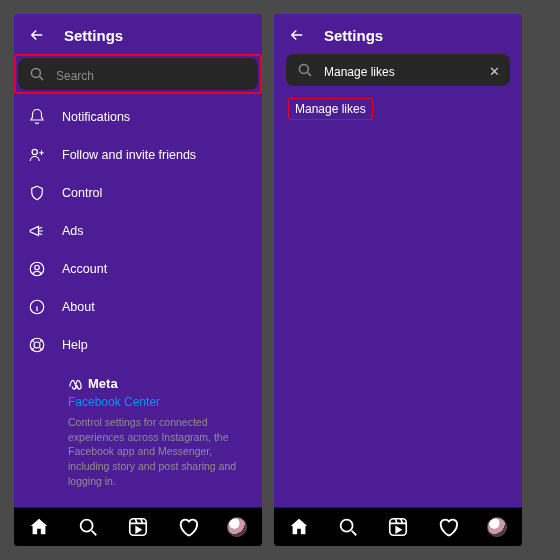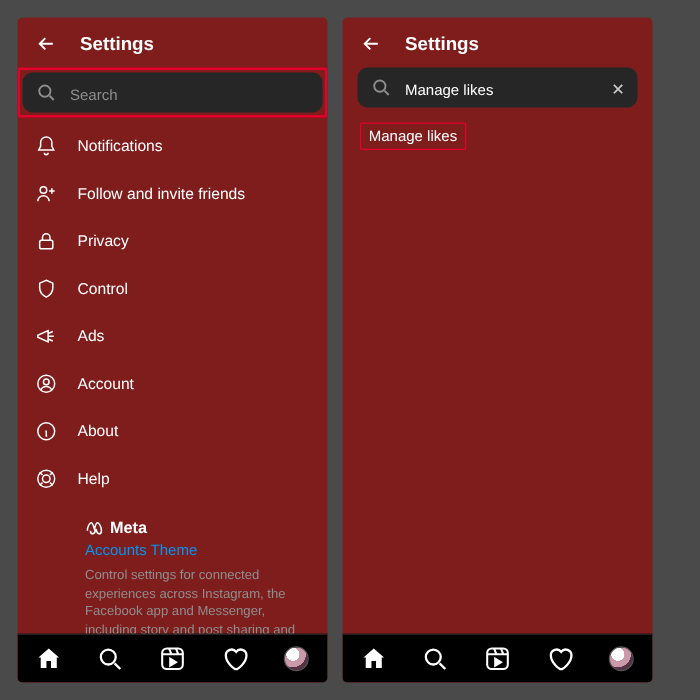--- a/index.html
+++ b/index.html
@@ -6,21 +6,21 @@
   body {
     background: #4a4a4a;
     font-family: -apple-system, Helvetica, Arial, sans-serif;
     display: flex;
     gap: 12px;
     padding: 14px;
     width: 560px;
     height: 560px;
   }
   .phone {
-    background: #7f1d1d;
+    background: #4c1d95;
     width: 248px;
     height: 532px;
     border-radius: 4px;
     display: flex;
     flex-direction: column;
     overflow: hidden;
     position: relative;
     color: #fff;
   }
   .header {
@@ -129,29 +129,20 @@
     </div>
     <div class="row">
       <span class="icon">
           <svg viewBox="0 0 24 24" fill="none" stroke="#fff" stroke-width="1.6">
             <circle cx="9" cy="8" r="3.5"></circle>
             <path d="M3 20c0-3.3 2.7-6 6-6s6 2.7 6 6"></path>
             <path d="M18 6v6M15 9h6"></path>
           </svg>
         </span>
       <span>Follow and invite friends</span>
-    </div>
-    <div class="row">
-      <span class="icon">
-          <svg viewBox="0 0 24 24" fill="none" stroke="#fff" stroke-width="1.6">
-            <rect x="5" y="11" width="14" height="9" rx="2"></rect>
-            <path d="M8 11V8a4 4 0 118 0v3"></path>
-          </svg>
-        </span>
-      <span>Privacy</span>
     </div>
     <div class="row">
       <span class="icon">
           <svg viewBox="0 0 24 24" fill="none" stroke="#fff" stroke-width="1.6">
             <path d="M12 3l7 3v5c0 5-3 8-7 10-4-2-7-5-7-10V6l7-3z"></path>
           </svg>
         </span>
       <span>Control</span>
     </div>
     <div class="row">
@@ -194,21 +185,21 @@
 
     <div class="meta-section" style="padding-left:0;padding-right:0;">
       <div class="meta-brand">
         <span class="icon" style="width:15px;height:15px;">
             <svg viewBox="0 0 24 24" fill="none" stroke="#fff" stroke-width="2">
               <path d="M3 16c0-5 3-10 5-10s3 5 4 8c1-3 2-8 4-8s5 5 5 10c0 3-2 4-3 4s-3-2-4-6c-1 4-3 6-4 6s-3-1-3-4"></path>
             </svg>
           </span>
         <span>Meta</span>
       </div>
-      <div class="link">Accounts Theme</div>
+      <div class="link">Facebook Center</div>
       <div class="desc">Control settings for connected experiences across Instagram, the Facebook app and Messenger, including story and post sharing and logging in.</div>
     </div>
 
   </div>
 
   <div class="bottomnav">
     <span class="nav-icon">
         <svg viewBox="0 0 24 24" fill="#fff">
           <path d="M12 3l9 8h-2v9h-5v-6h-4v6H5v-9H3l9-8z"></path>
         </svg>

